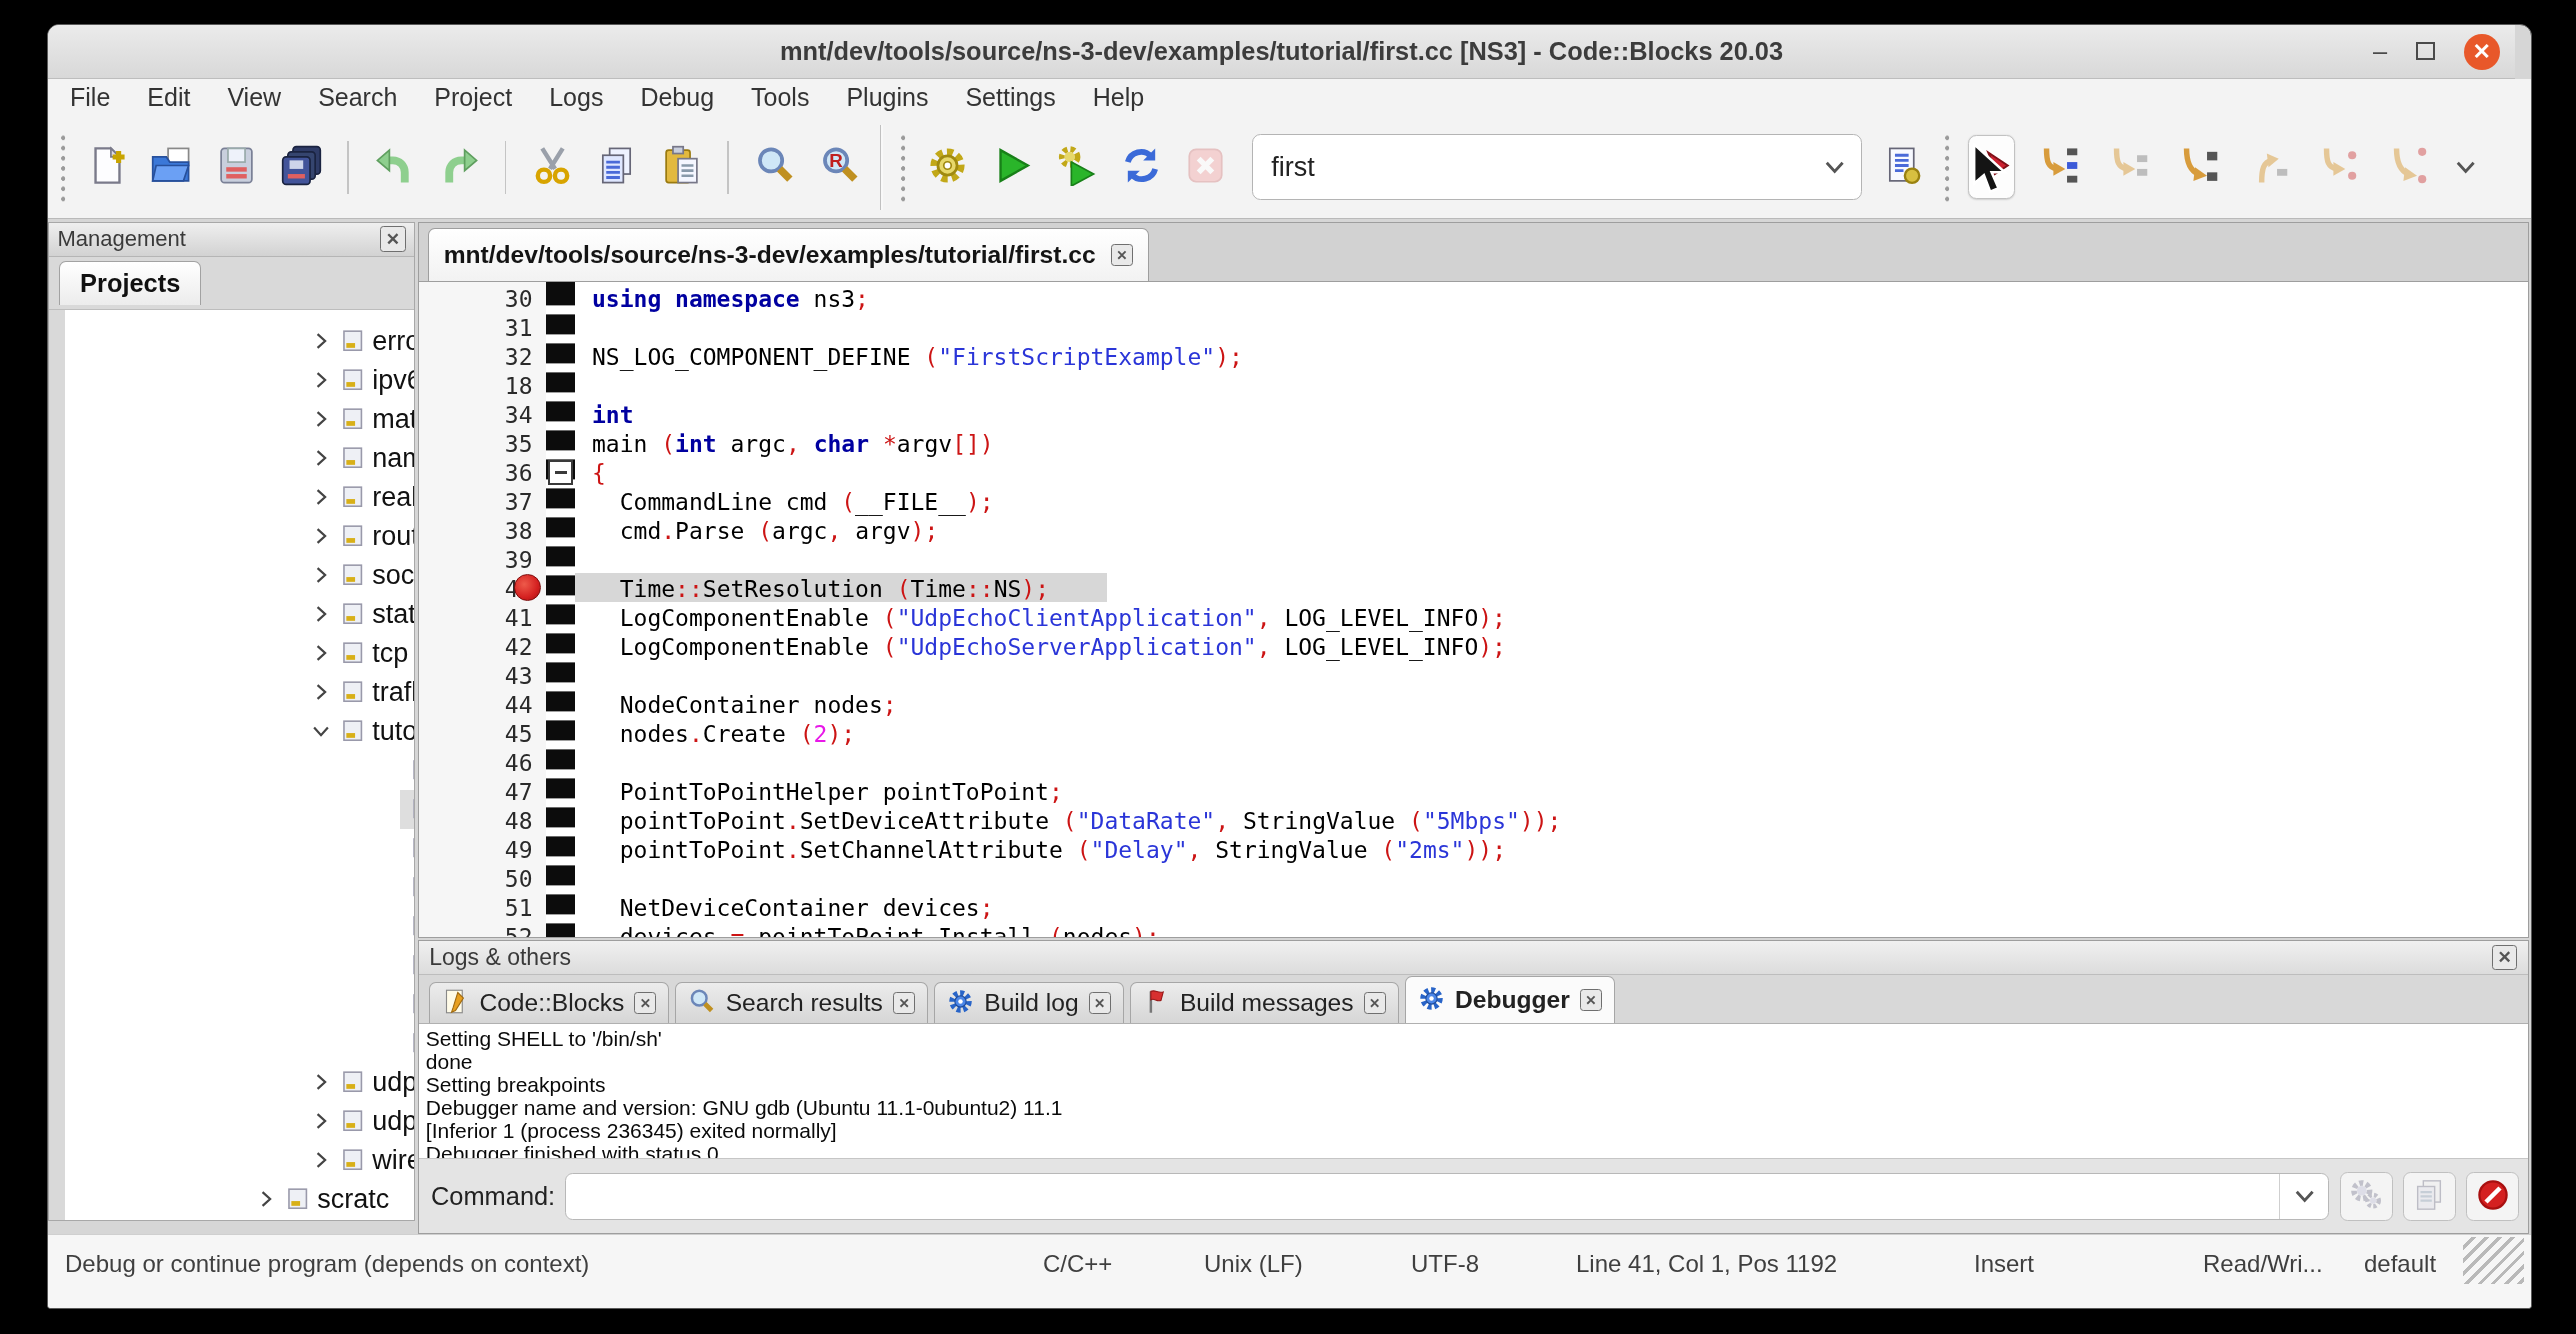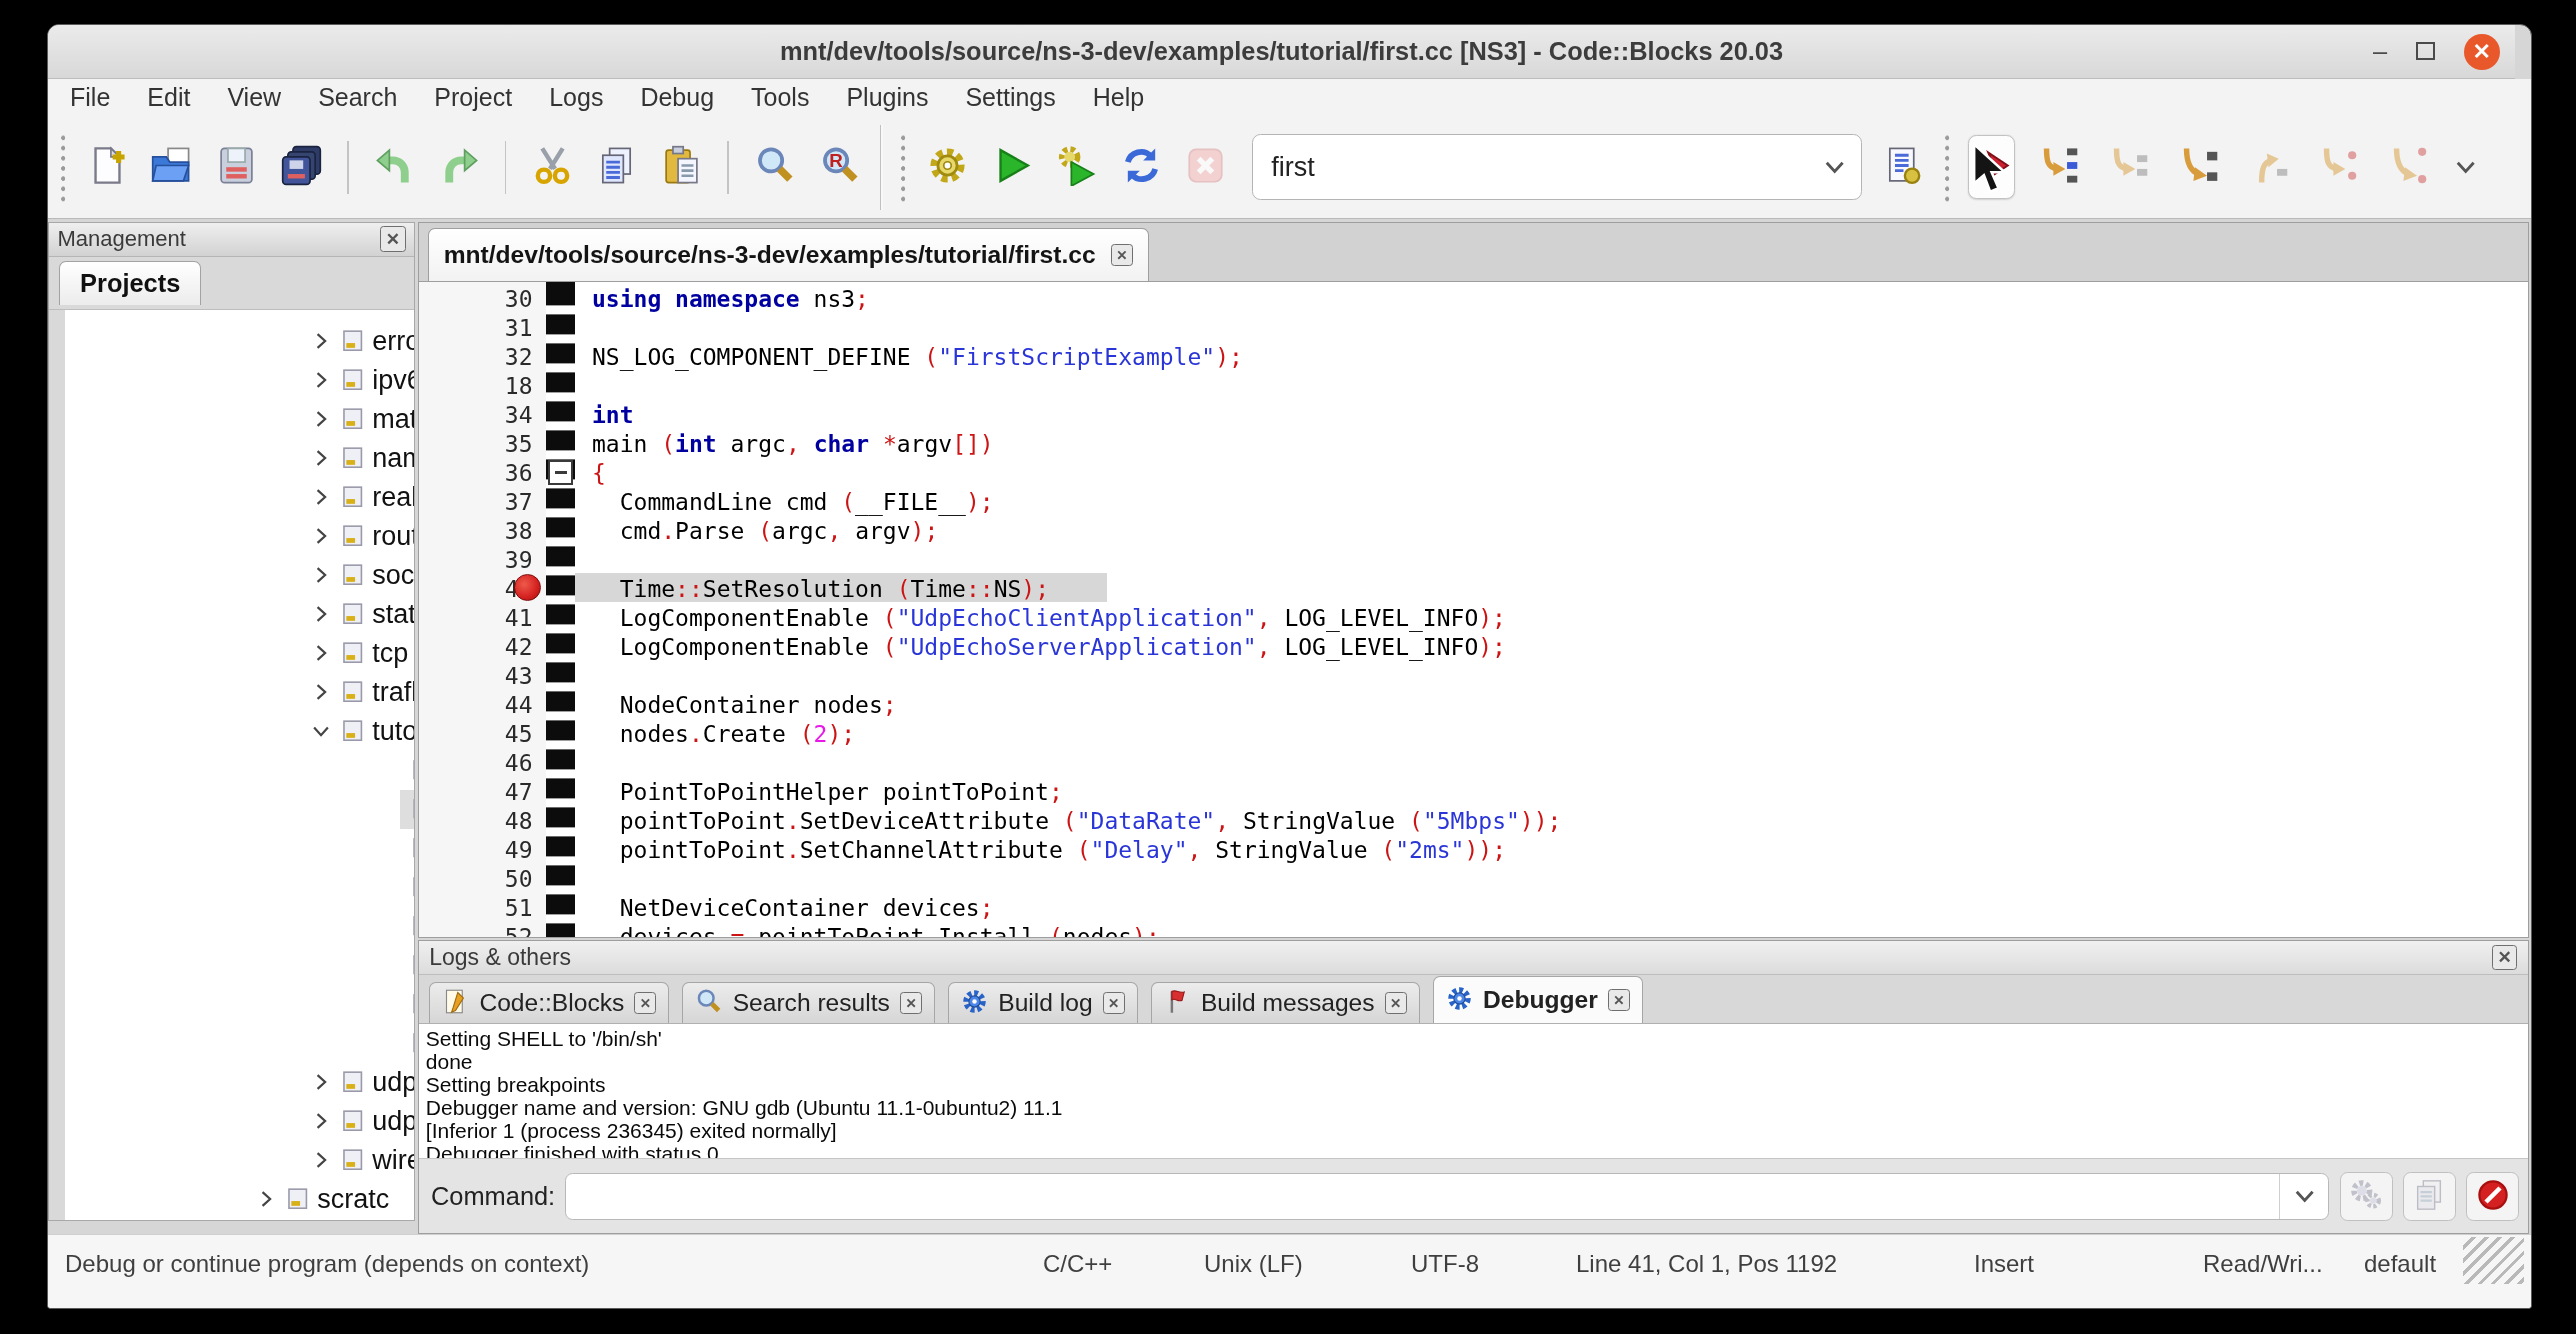--- a/index.html
+++ b/index.html
@@ -99,21 +99,21 @@
   .tk-n{color:#e818e8;}
   .tk-o{color:#cc1414;}
   .tk-t{color:#000;}
 
   
   #logs{position:absolute;left:370px;top:720px;right:2.5px;bottom:0;background:#e4e4e4;
     border:0.8px solid #9e9e9e;display:flex;flex-direction:column;}
   #logs-header{height:34px;display:flex;align-items:center;padding:0 10.2px;background:linear-gradient(#f0f0f0,#dcdcdc);
     border-bottom:0.8px solid #bdbdbd;}
   #logs-header .hdr-label{font-size:23px;color:#3a3a3a;flex:1;}
-  #log-tabstrip{height:49px;background:#d8d8d8;border-bottom:0.8px solid #b0b0b0;display:flex;align-items:flex-end;padding-left:10.2px;gap:13px;}
+  #log-tabstrip{height:49px;background:#d8d8d8;border-bottom:0.8px solid #b0b0b0;display:flex;align-items:flex-end;padding-left:10.2px;gap:6px;}
   .log-tab{height:41px;display:flex;align-items:center;gap:10.2px;padding:0 12px;
     background:linear-gradient(#ececec,#d6d6d6);border:0.8px solid #a6a6a6;border-bottom:none;border-radius:6.8px 6.8px 0 0;}
   .log-tab.active{height:47px;background:#fbfbfb;}
   .log-tab .lt-label{font-size:24.6px;color:#222;}
   .log-tab.active .lt-label{font-weight:bold;}
   .log-tab svg{width:27px;height:27px;}
   .log-tab .boxx{width:22px;height:22px;font-size:13.5px;}
   #log-text{flex:1;background:#fff;border-bottom:1.7px solid #c6c6c6;overflow:hidden;padding:3.4px 0 0 6.8px;}
   .log-line{font-size:21px;line-height:23px;color:#0a0a0a;white-space:pre;font-family:"Liberation Sans",sans-serif;}
   #command-row{height:74px;display:flex;align-items:center;padding:0 8.5px 0 12px;gap:10.2px;background:#e4e4e4;}

